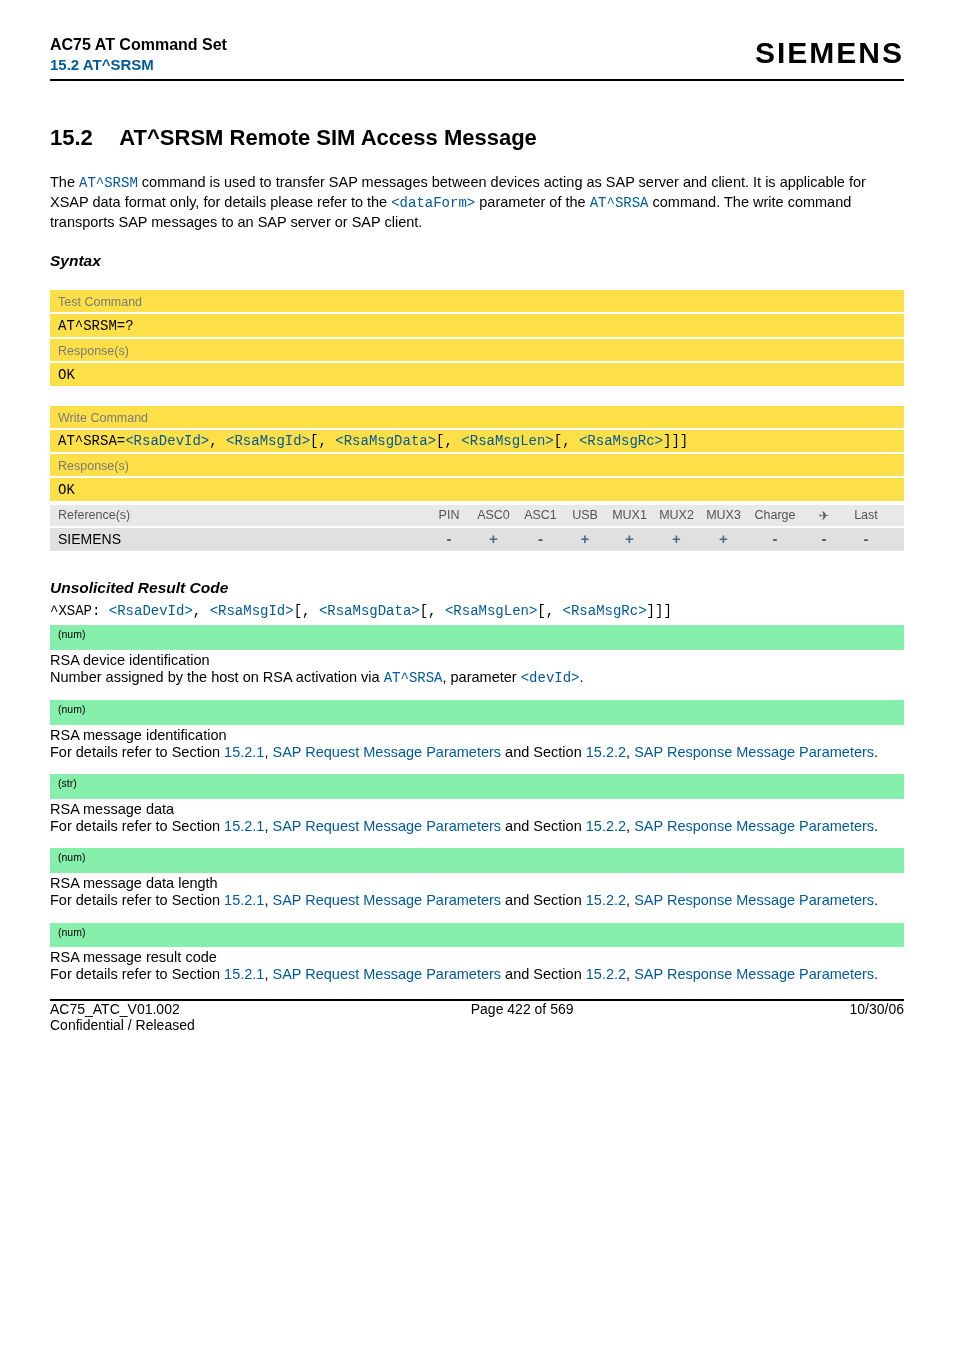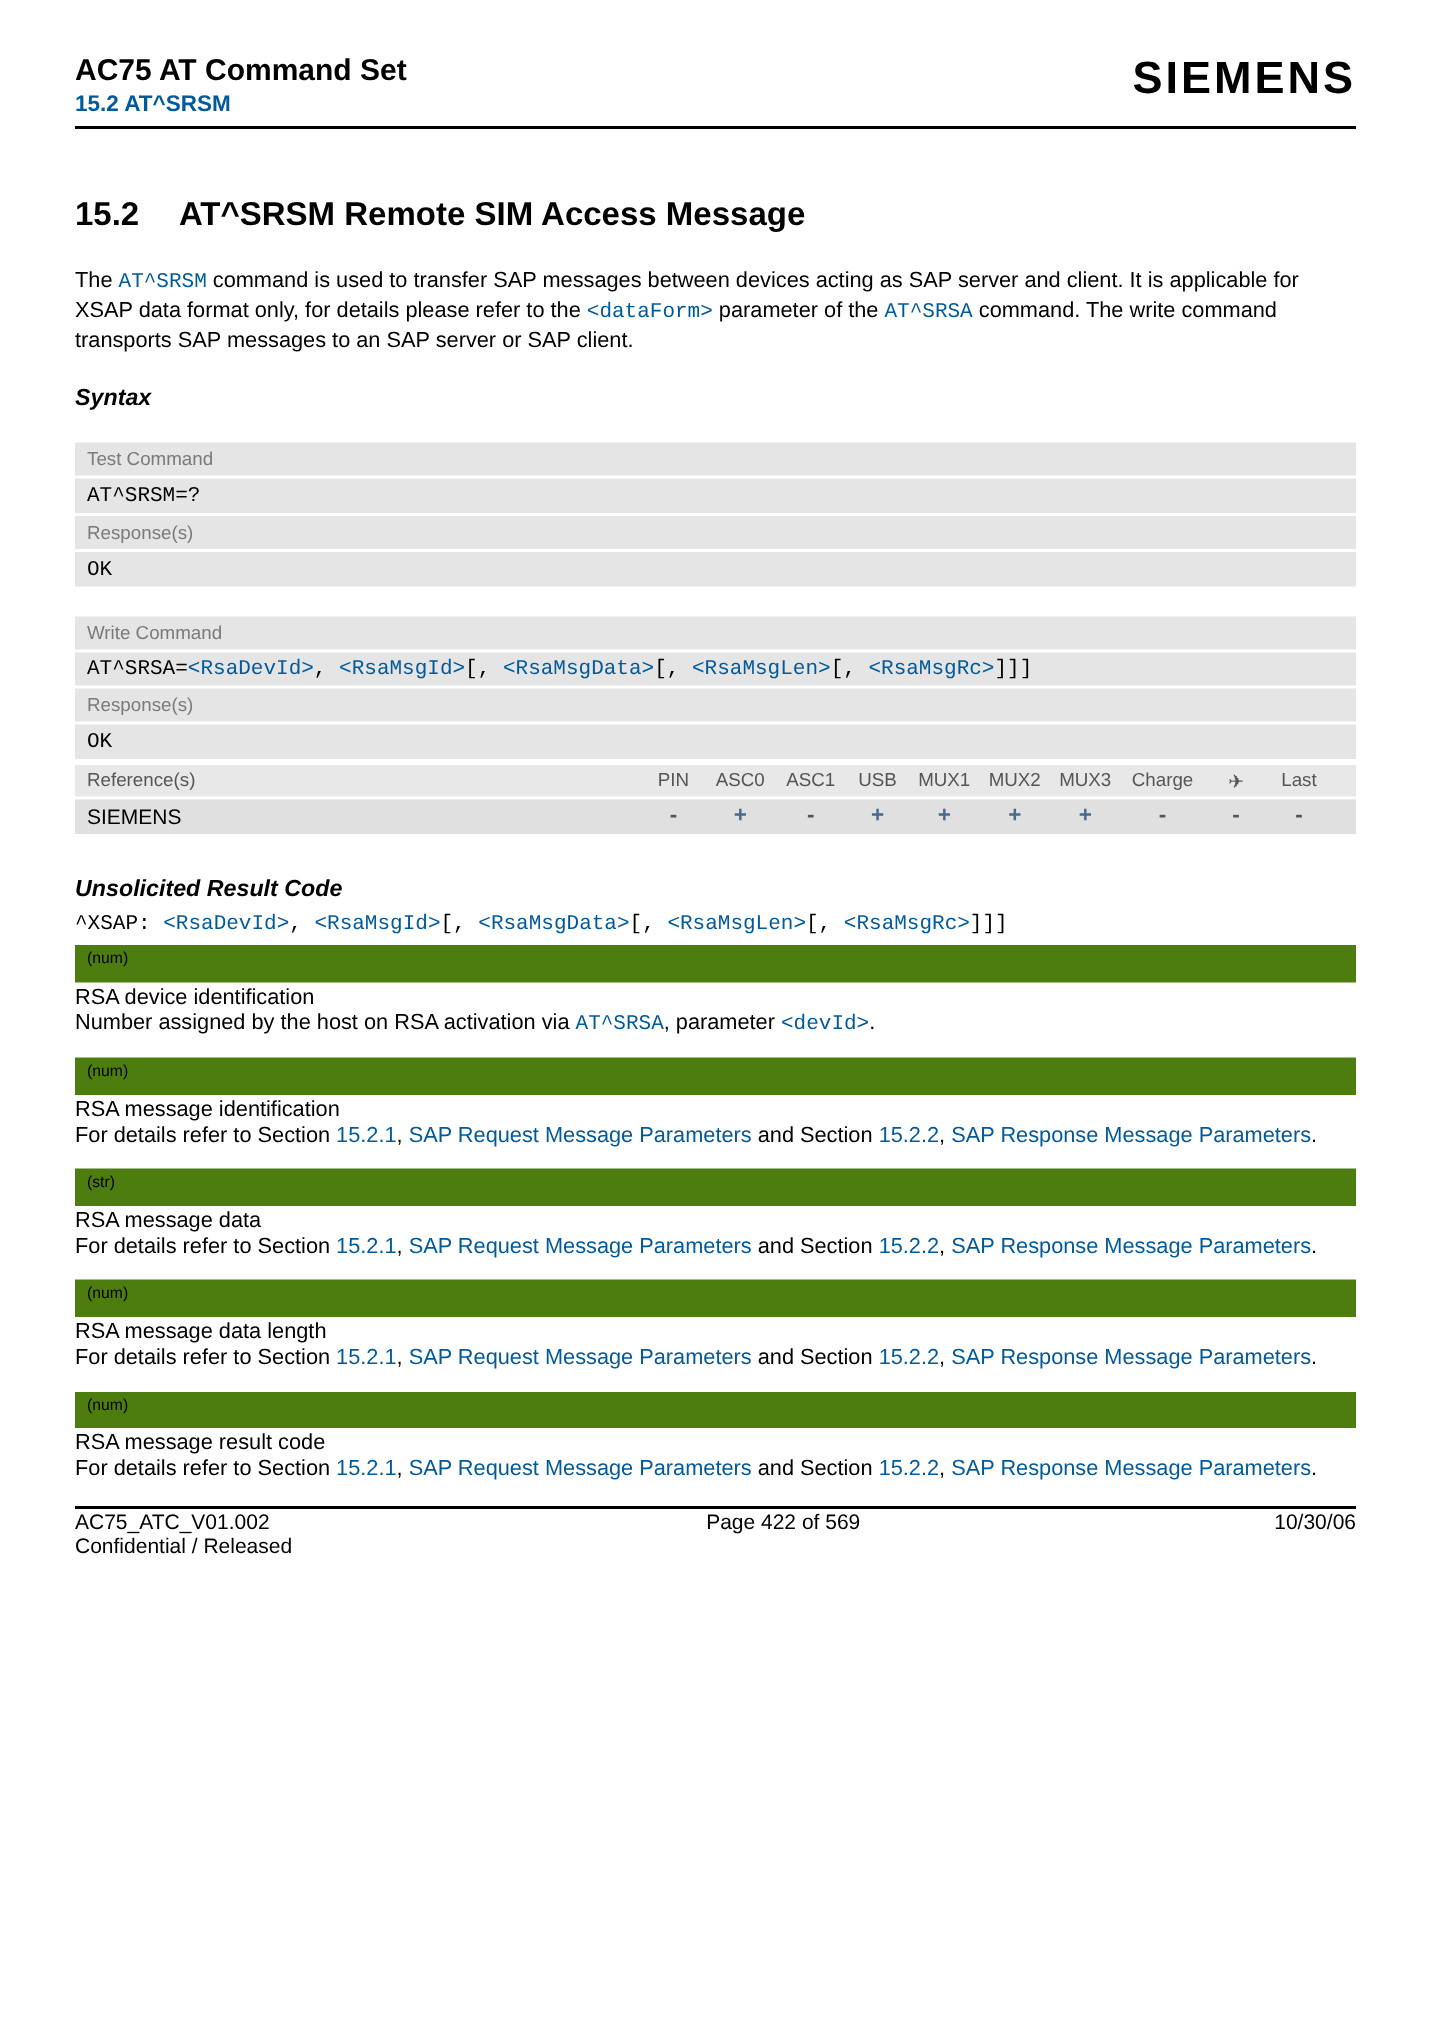--- a/index.html
+++ b/index.html
@@ -18,21 +18,21 @@
   .header {
     display: flex;
     justify-content: space-between;
     align-items: flex-start;
     border-bottom: 2px solid #000;
     padding-bottom: 6px;
     margin-bottom: 44px;
   }
   .header-left .title-main {
     font-weight: bold;
-    font-size: 20px;
+    font-size: 16px;
   }
   .header-left .title-sub {
     font-weight: bold;
     font-size: 15px;
     color: #005a9c;
     margin-top: 2px;
   }
   .header-right {
     font-family: "Arial Black", Arial, sans-serif;
     font-weight: 900;
@@ -53,21 +53,21 @@
   .link { color: #005a9c; }
   .link-mono { color: #005a9c; font-family: "Courier New", Courier, monospace; font-size: 14px; }
   .subhead {
     font-weight: bold;
     font-style: italic;
     font-size: 15.5px;
     margin-top: 20px;
     margin-bottom: 6px;
   }
   .syntax-box {
-    background: #e5e5e5;
+    background: #fde047;
     border-radius: 0;
     margin-bottom: 4px;
     margin-top: 20px;
   }
   .syntax-box .row {
     padding: 3px 8px;
     border-bottom: 2px solid #fff;
   }
   .syntax-box .row:last-child { border-bottom: none; }
   .syntax-box .lbl {
@@ -99,21 +99,21 @@
     padding: 2px 8px 4px 8px;
   }
   .ref-row .col1 { flex: 0 0 370px; }
   .ref-row .cell { text-align: center; width: 47px; font-weight: bold; color: #444;}
   .ref-row .cell.narrow { width: 42px; }
   .ref-row .cell.wide { width: 56px; }
   .plus { color: #4a6a8a; font-weight: bold; font-size: 15px;}
   .minus { color: #555; font-weight: bold; font-size: 15px;}
   .urc-block { margin-top: 4px; }
   .param-box {
-    background: #4d7c0f;
+    background: #86efac;
     padding: 3px 8px 2px 8px;
     margin-top: 6px;
     margin-bottom: 2px;
     font-family: "Courier New", Courier, monospace;
     font-size: 14px;
   }
   .param-box sup {
     font-family: Arial, sans-serif;
     font-size: 10.5px;
   }

